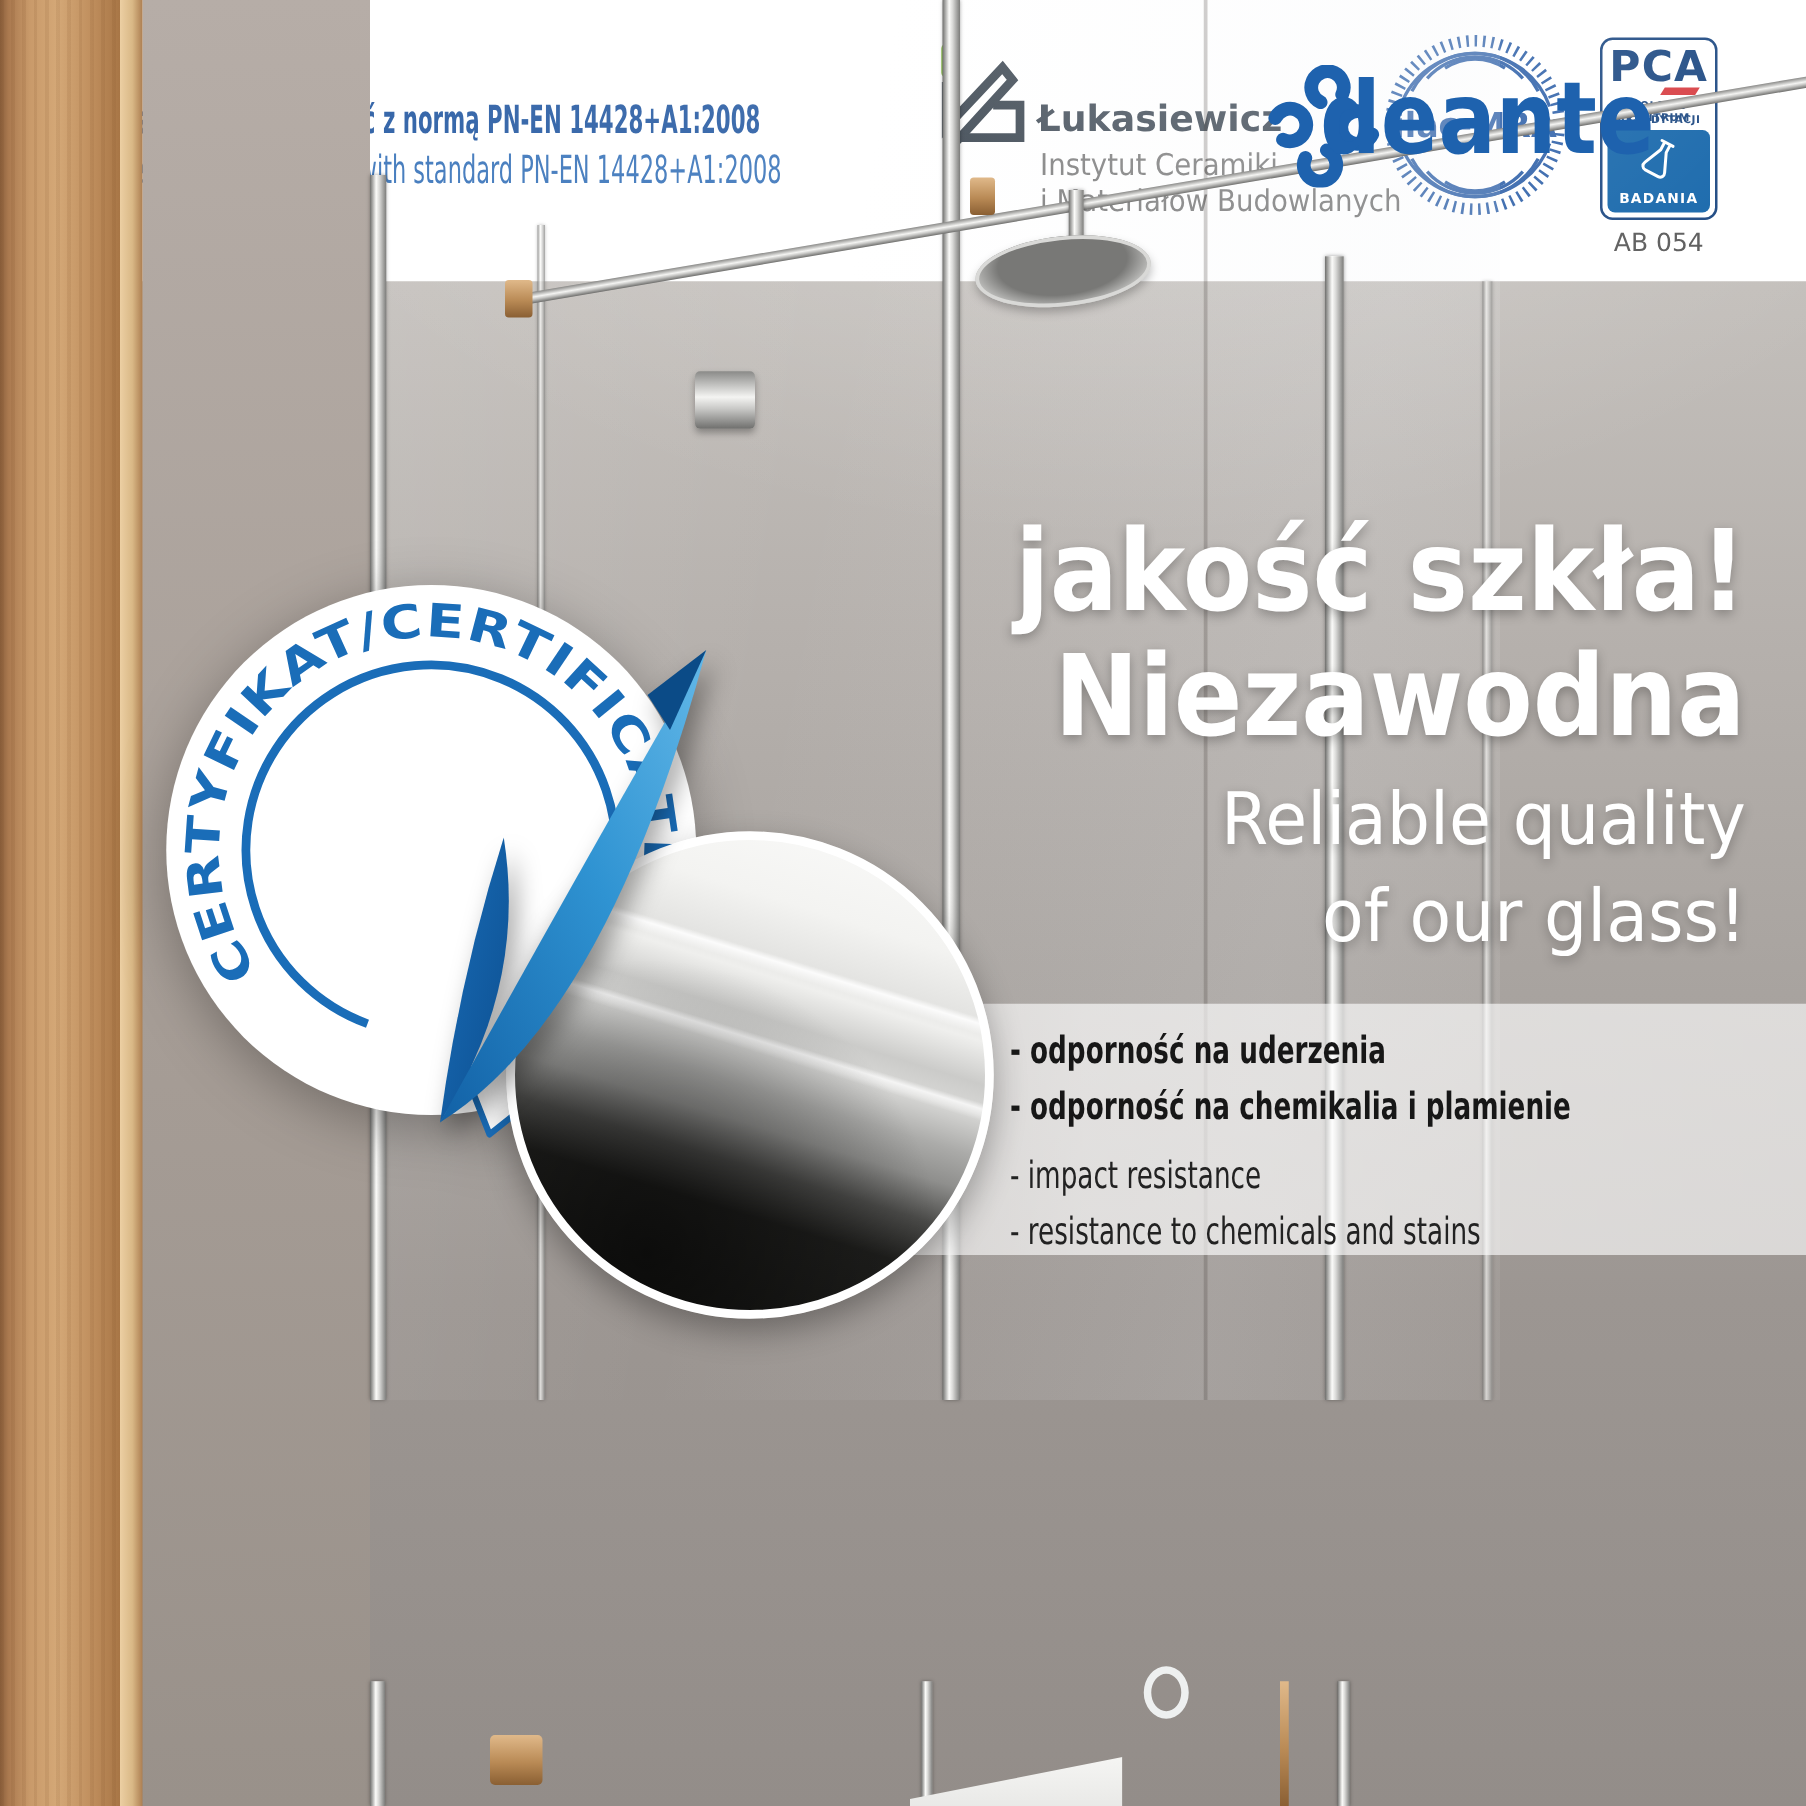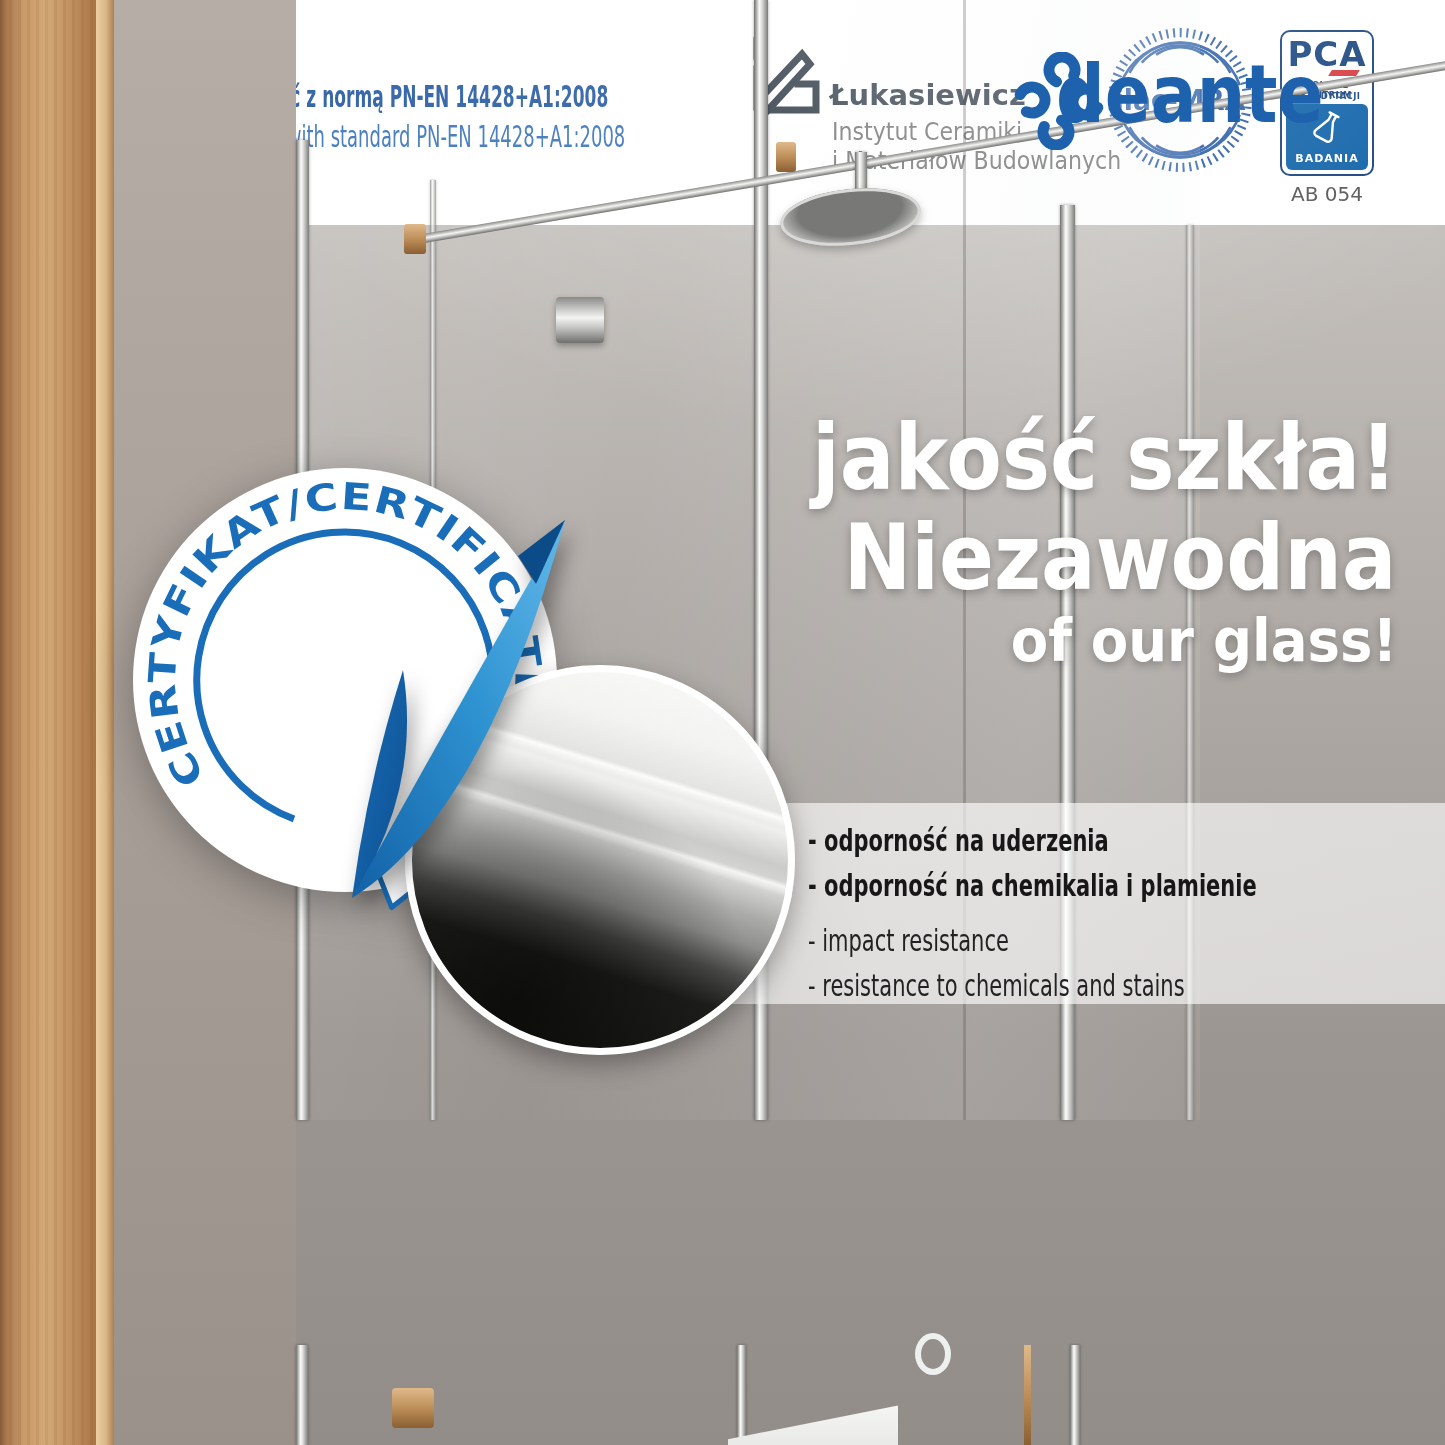--- a/index.html
+++ b/index.html
@@ -148,21 +148,22 @@
       </linearGradient>
     </defs>
     <path d="M103,210 Q68,320 52,438 Q122,330 103,210 Z" fill="url(#gLeft)"></path>
     <path d="M52,438 Q185,355 265,60 Q150,260 52,438 Z" fill="url(#gMain)"></path>
     <path d="M265,60 L218,96 L236,124 Z" fill="#0b4b87"></path>
   </svg>
 
   <div class="abs headline">
     <div class="hl-pl"><span class="condense">jakość szkła!</span></div>
     <div class="hl-pl"><span class="condense">Niezawodna</span></div>
-    <div class="hl-en" style="margin-top:2px;font-weight:bold;"><span class="condense">of our glass!</span></div>
+    <div class="hl-en"><span class="condense">Reliable quality</span></div>
+    <div class="hl-en" style="margin-top:16px;"><span class="condense">of our glass!</span></div>
   </div>
 
   <div class="abs features">
     <div class="f-line f-pl"><span class="condense">- odporność na uderzenia</span></div>
     <div class="f-line f-pl"><span class="condense">- odporność na chemikalia i plamienie</span></div>
     <div class="f-line f-en f-gap"><span class="condense">- impact resistance</span></div>
     <div class="f-line f-en"><span class="condense">- resistance to chemicals and stains</span></div>
   </div>
 
   <svg class="abs logo-icon" viewBox="0 0 100 98">

